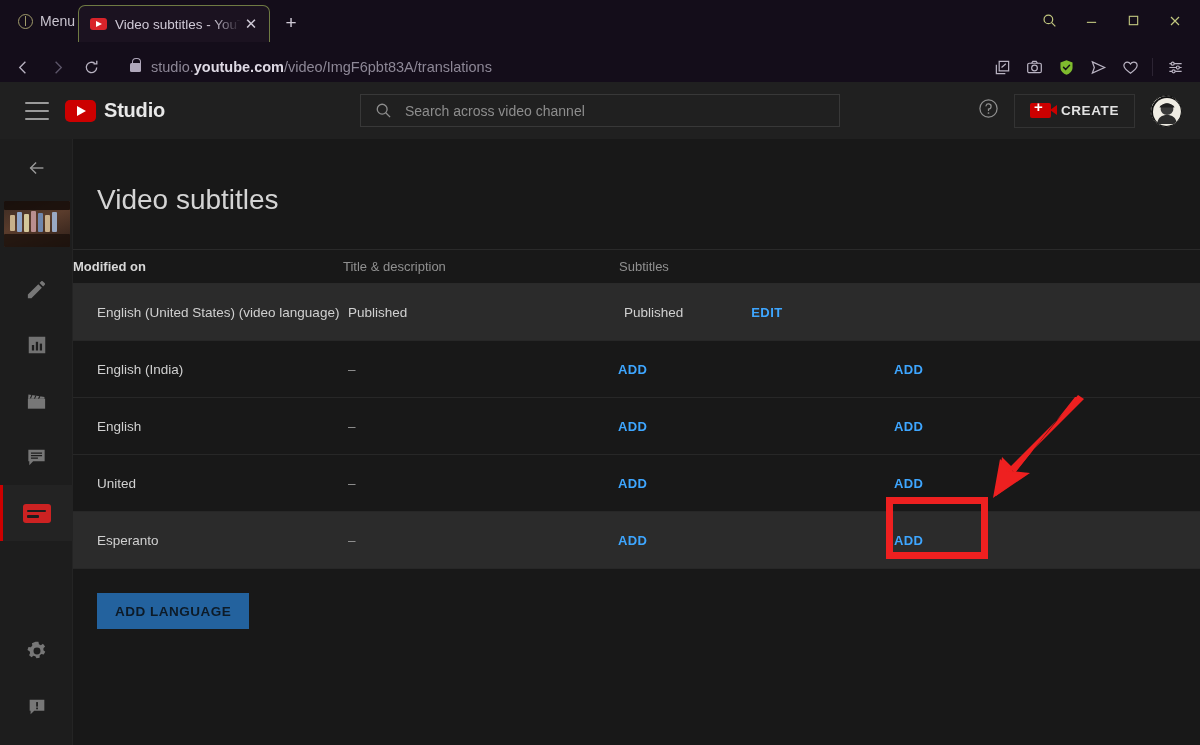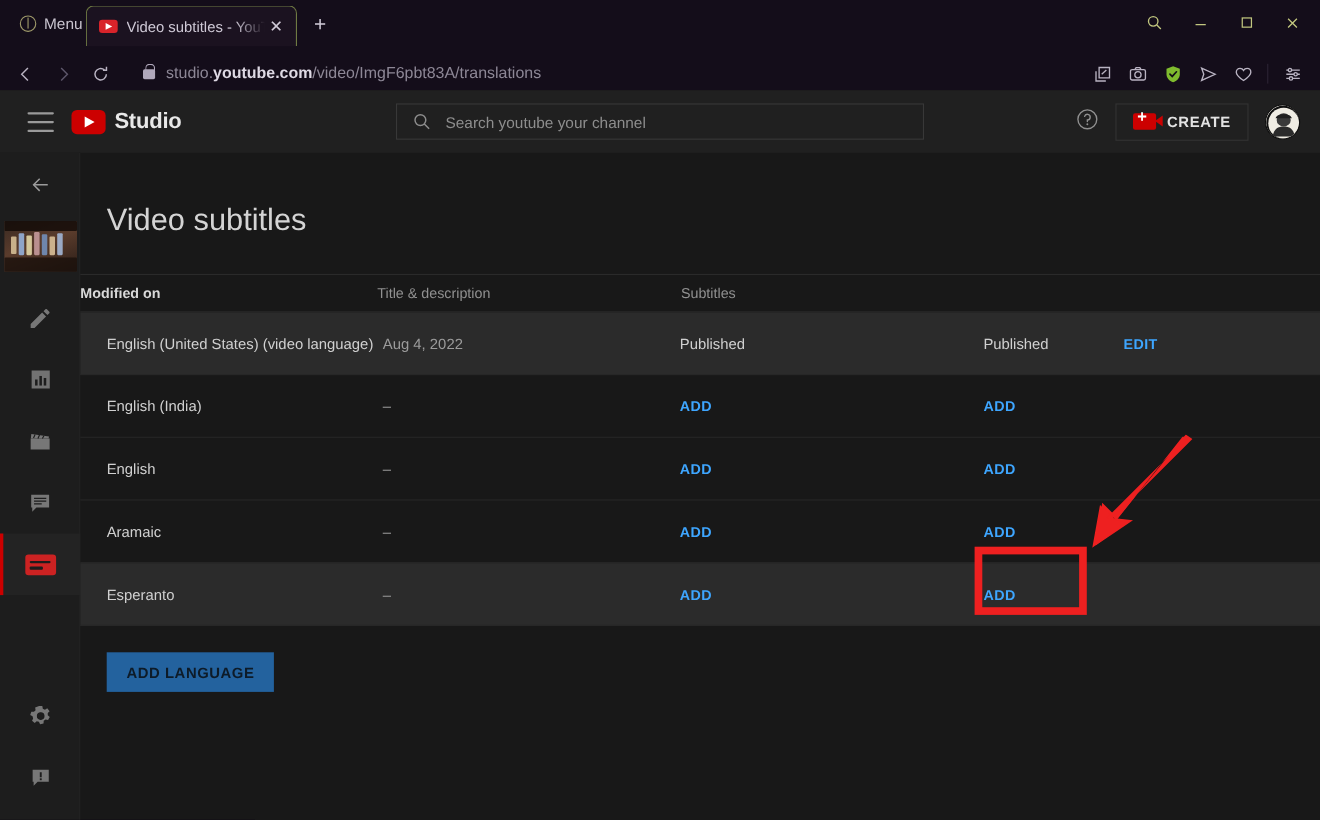--- a/index.html
+++ b/index.html
@@ -357,21 +357,21 @@
     <div class="logo">
       <span class="logo-play"></span>
       <span class="logo-text">Studio</span>
     </div>
 
     <div class="searchbox">
       <svg width="17" height="17" viewBox="0 0 18 18" fill="none" stroke="#8d8d8d" stroke-width="1.4">
         <circle cx="7.6" cy="7.6" r="5.2"></circle>
           <path d="M11.4 11.4 L16 16"></path>
       </svg>
-      <span class="search-ph">Search youtube your channel</span>
+      <span class="search-ph">Search across video channel</span>
     </div>
 
     <div class="header-right">
       <div class="help-ico">
         <svg width="21" height="21" viewBox="0 0 22 22" fill="none" stroke="currentColor" stroke-width="1.3">
           <circle cx="11" cy="11" r="9"></circle>
           <path d="M8.4 8.2 A2.7 2.7 0 1 1 11 11.6 V13" stroke-linecap="round"></path>
           <circle cx="11" cy="15.7" r="0.9" fill="currentColor" stroke="none"></circle>
         </svg>
       </div>
@@ -464,21 +464,20 @@
     <div class="table">
 
       <div class="thead">
         <div class="c-mod">Modified on</div>
         <div class="c-title">Title &amp; description</div>
         <div class="c-subs">Subtitles</div>
       </div>
 
       <div class="trow shaded">
         <div class="c-lang">English (United States) (video language)</div>
-        <div class="c-mod muted">Aug 4, 2022</div>
         <div class="c-title">Published</div>
         <div class="c-subs subs-cell">
           <span>Published</span>
           <span class="link">EDIT</span>
         </div>
       </div>
 
       <div class="trow">
         <div class="c-lang">English (India)</div>
         <div class="c-mod muted">–</div>
@@ -487,21 +486,21 @@
       </div>
 
       <div class="trow">
         <div class="c-lang">English</div>
         <div class="c-mod muted">–</div>
         <div class="c-title"><span class="link">ADD</span></div>
         <div class="c-subs"><span class="link">ADD</span></div>
       </div>
 
       <div class="trow">
-        <div class="c-lang">Aramaic</div>
+        <div class="c-lang">United</div>
         <div class="c-mod muted">–</div>
         <div class="c-title"><span class="link">ADD</span></div>
         <div class="c-subs"><span class="link">ADD</span></div>
       </div>
 
       <div class="trow shaded">
         <div class="c-lang">Esperanto</div>
         <div class="c-mod muted">–</div>
         <div class="c-title"><span class="link">ADD</span></div>
         <div class="c-subs"><span class="link">ADD</span></div>

